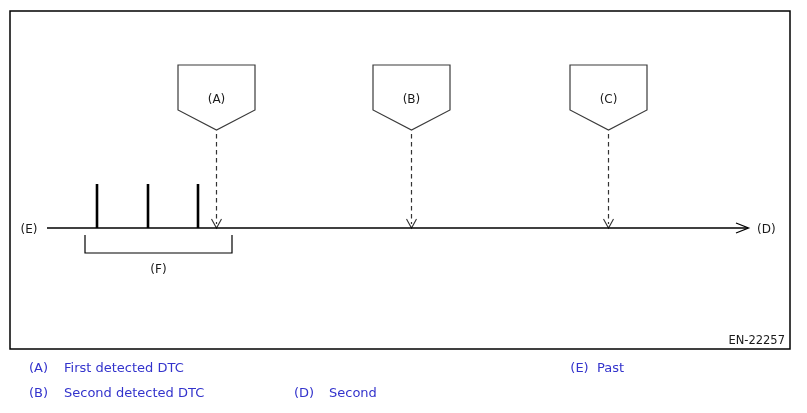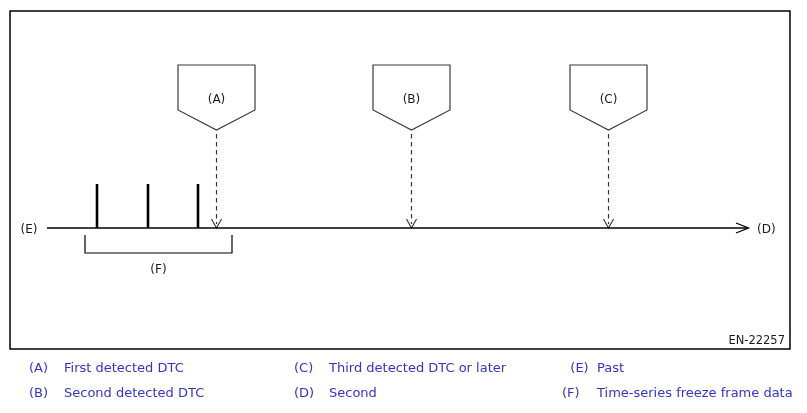--- a/index.html
+++ b/index.html
@@ -97,26 +97,20 @@
 
     <text class="fig-id" x="776" y="334" text-anchor="end">EN-22257</text>
   </svg>
 
   <div class="legend-item li-a">
     <span class="lkey">(A)</span><span>First detected DTC</span>
   </div>
   <div class="legend-item li-b">
     <span class="lkey">(B)</span><span>Second detected DTC</span>
   </div>
-  <div class="legend-item li-c">
-    <span class="lkey">(C)</span><span>Third detected DTC or later</span>
-  </div>
   <div class="legend-item li-d">
     <span class="lkey">(D)</span><span>Second</span>
   </div>
   <div class="legend-item li-e">
     <span class="lkey">(E)</span><span>Past</span>
   </div>
-  <div class="legend-item li-f">
-    <span class="lkey">(F)</span><span>Time-series freeze frame data</span>
-  </div>
 
 </div>
 
 </body></html>

